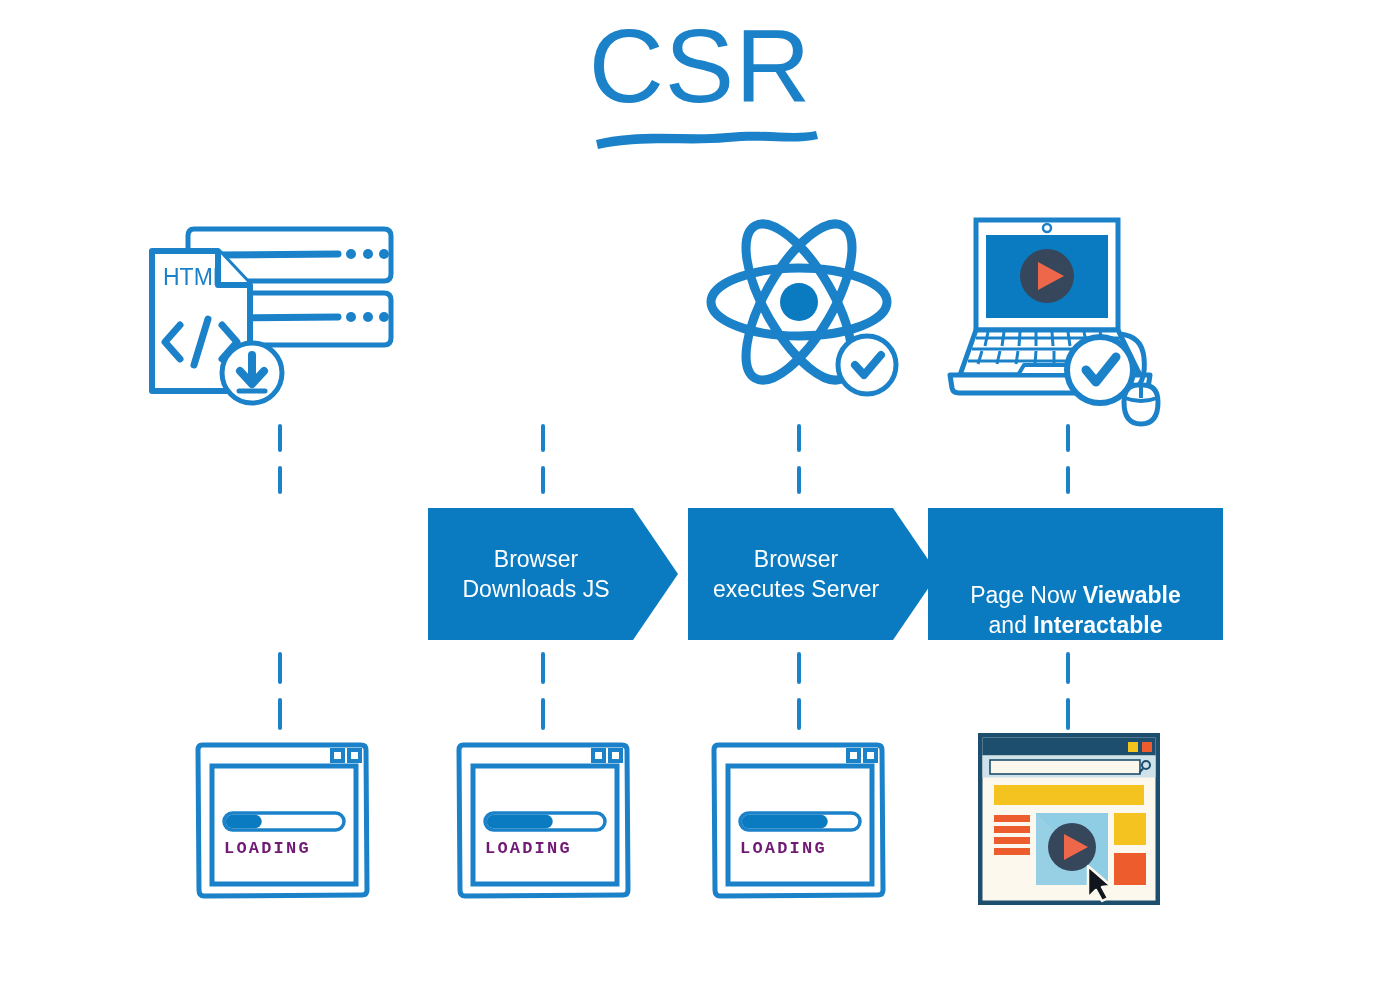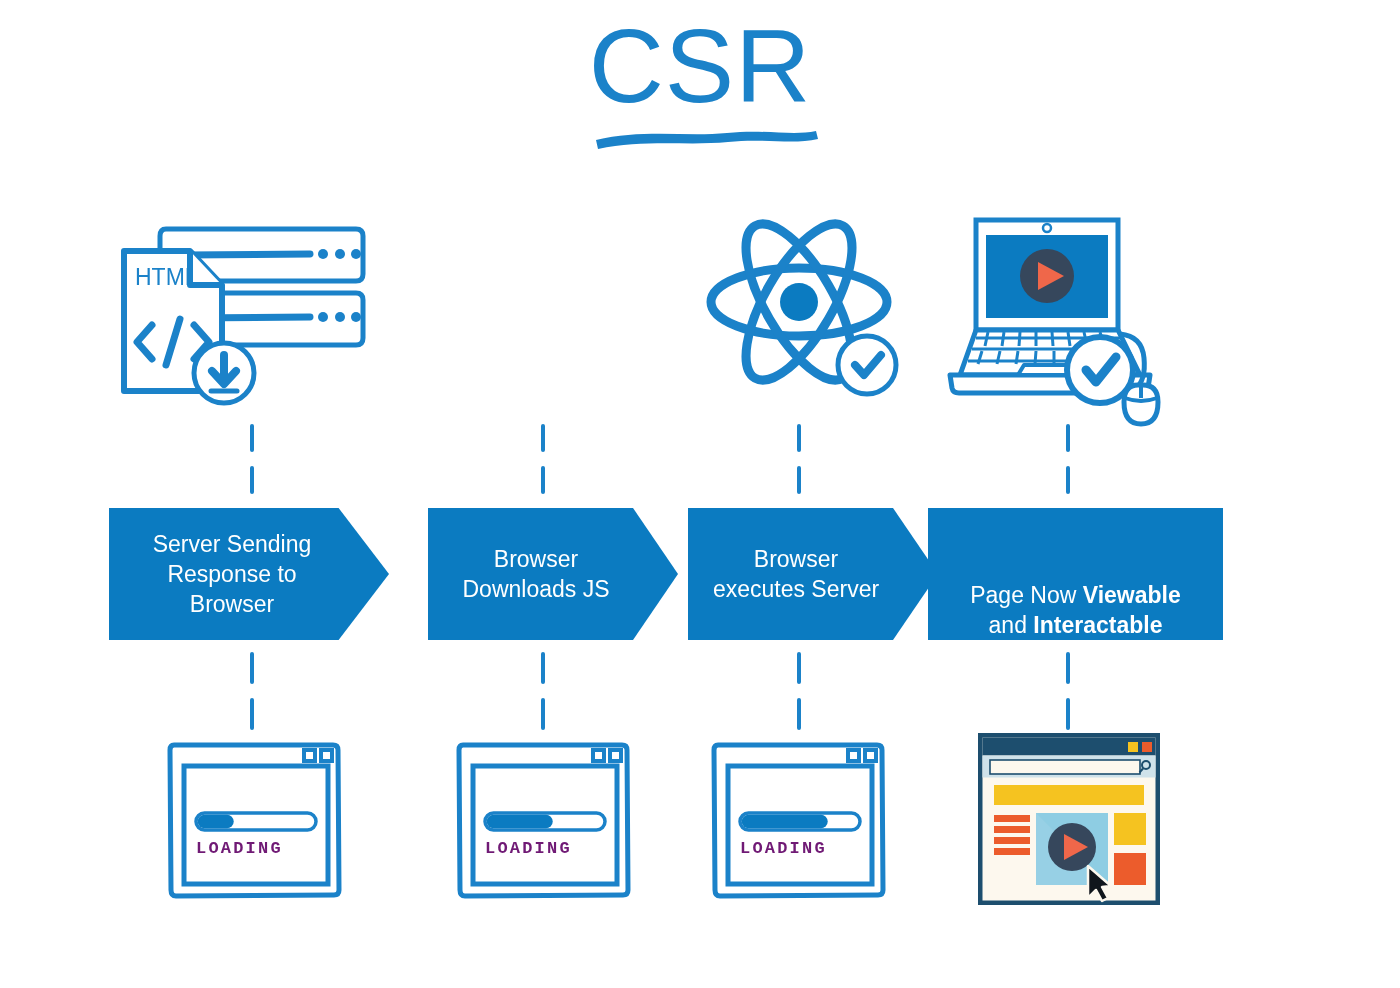--- a/index.html
+++ b/index.html
@@ -14,21 +14,21 @@
   .title-wrap{position:absolute;left:0;top:14px;width:1400px;text-align:center;}
   .title{
     font-size:104px;line-height:104px;color:#1b82c9;
     font-family:"Liberation Sans", sans-serif;font-weight:400;
     letter-spacing:1px;
   }
   .title-underline{position:absolute;left:592px;top:118px;width:230px;height:36px;}
 
   
   .col{position:absolute;top:0;width:300px;height:988px;}
-  .col-1{left:104px}.col-2{left:400px}.col-3{left:670px}.col-4{left:920px}
+  .col-1{left:132px}.col-2{left:400px}.col-3{left:670px}.col-4{left:920px}
 
   
   .icon-slot{position:absolute;top:205px;left:0;width:300px;height:230px;}
 
   
   .connector{position:absolute;width:4px;background:transparent;}
   .connector i{display:block;width:4px;background:#1b82c9;border-radius:2px;}
 
   
   .banner{
@@ -108,26 +108,20 @@
           <path d="M107 186 L133 186" stroke-width="5"></path>
         </g>
       </svg>
     </div>
 
     <div class="connector" style="left:146px;top:424px;height:70px;">
       <i style="height:28px;margin-bottom:14px"></i>
         <i style="height:28px"></i>
     </div>
 
-    <div class="banner arrow" style="left:5px;width:280px;">
-      <div class="btxt">
-        <span>Server Sending</span><br>
-        <span>Response to Browser</span>
-      </div>
-    </div>
 
     <div class="connector" style="left:146px;top:652px;height:78px;">
       <i style="height:32px;margin-bottom:14px"></i>
         <i style="height:32px"></i>
     </div>
 
     <div class="loadwin" style="left:62px;">
       <svg viewBox="0 0 180 170" width="180" height="170">
         <path d="M8 10 q-4 0 -4 5 l1 140 q0 6 5 6 l158 -1 q5 0 5 -5 l-1 -140 q0 -5 -5 -5 Z" fill="none" stroke="#1b82c9" stroke-width="5"></path>
         <rect x="18" y="31" width="144" height="118" fill="none" stroke="#1b82c9" stroke-width="5"></rect>

